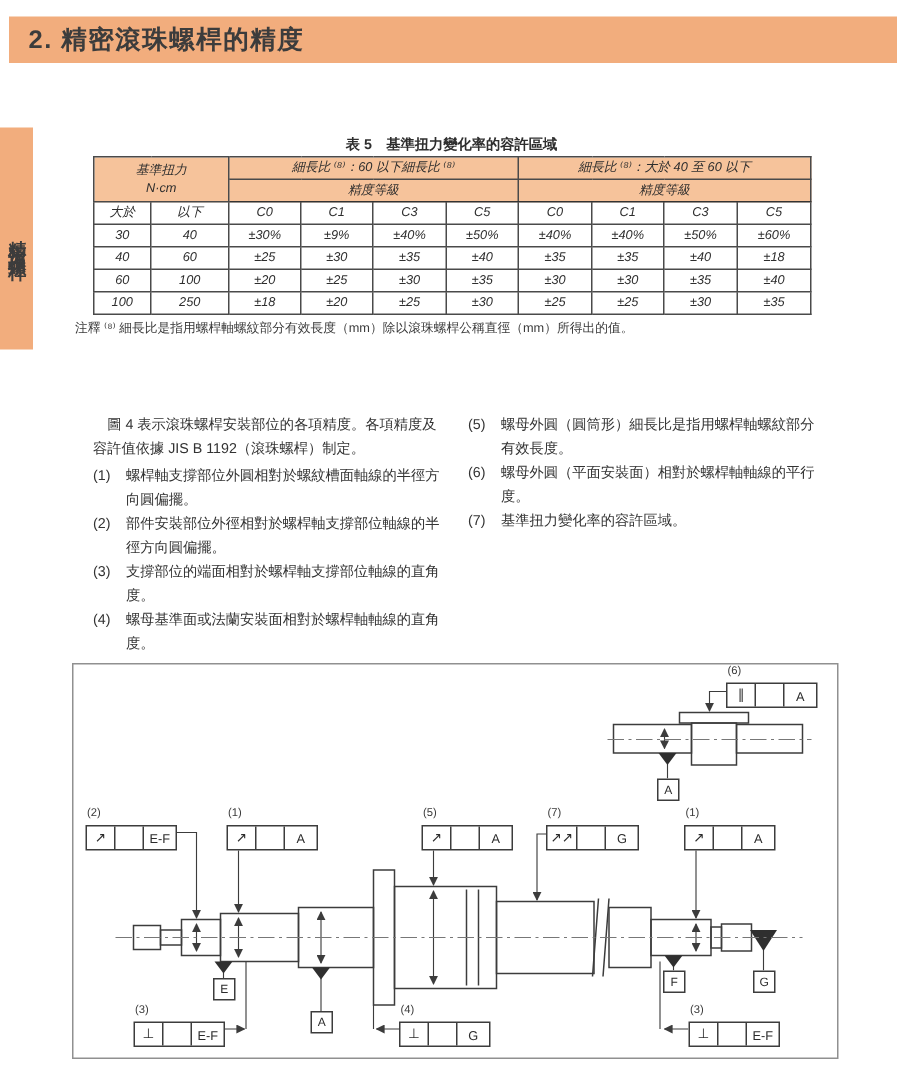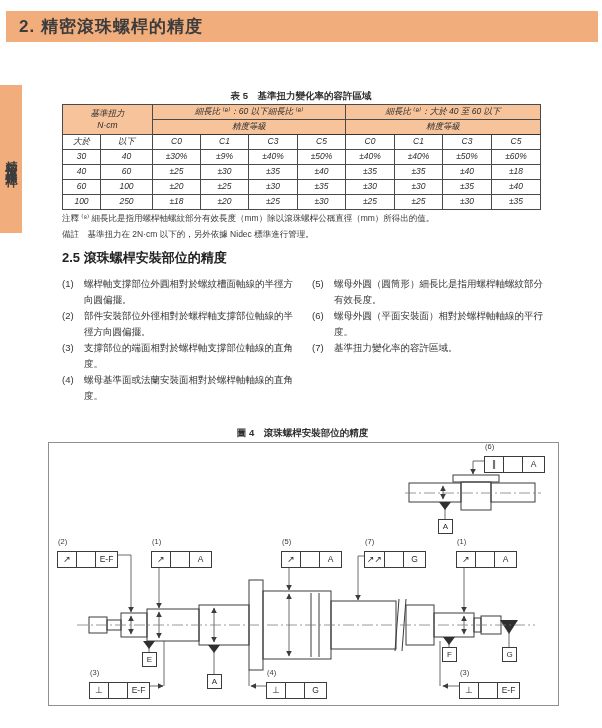--- a/index.html
+++ b/index.html
@@ -23,21 +23,21 @@
 
   
   .tbl-title{position:absolute;left:62px;top:90px;width:478px;text-align:center;font-size:9.5px;font-weight:bold;}
   .t5{position:absolute;left:62px;top:104px;width:478px;border-collapse:collapse;table-layout:fixed;font-size:8.5px;font-style:italic;}
   .t5 th,.t5 td{border:1px solid var(--line);text-align:center;vertical-align:middle;padding:0;font-weight:normal;height:14px;line-height:1.15;background:#fff;color:var(--ink);}
   .t5 .hdr{background:var(--table_header);}
   .t5 thead tr:nth-child(2) th{border-bottom:1.5px solid #333;}
   .t5{border:1.5px solid #333;}
   .torque-cell div{line-height:1.3;}
 
-  .note{position:absolute;left:62px;font-size:8.5px;color:#3a3a3a;white-space:nowrap;text-align:right;}
+  .note{position:absolute;left:50px;font-size:8.5px;color:#3a3a3a;white-space:nowrap;text-align:right;}
 
   
   .sec-title{position:absolute;left:62px;top:249px;font-size:13px;font-weight:bold;color:#222;}
   .col{position:absolute;top:276px;font-size:9.5px;line-height:16px;color:#333;}
   .col-left{left:62px;width:232px;}
   .col-right{left:312px;width:240px;}
   .col p{margin:0 0 2px 0;text-indent:1em;}
   .col ul{list-style:none;margin:0;padding:0;}
   .col li{display:flex;margin:0;}
   .col li .no{flex:0 0 22px;}
@@ -160,25 +160,24 @@
           <td>±30</td>
           <td>±25</td>
           <td>±25</td>
           <td>±30</td>
           <td>±35</td>
         </tr>
       </tbody>
   </table>
 
   <div class="note" style="top:213px">注釋 ⁽⁸⁾ 細長比是指用螺桿軸螺紋部分有效長度（mm）除以滾珠螺桿公稱直徑（mm）所得出的值。</div>
-  <div class="note" style="top:229px">備註　基準扭力在 2N·cm 以下的，另外依據 Nidec 標準進行管理。</div>
-
-  <div class="sec-title">2.5 滾珠螺桿安裝部位的精度</div>
+
 
   <div class="col col-left">
+    <p>圖 4 表示滾珠螺桿安裝部位的各項精度。各項精度及容許值依據 JIS B 1192（滾珠螺桿）制定。</p>
     <ul>
         <li>
         <span class="no">(1)</span>
         <span class="txt">螺桿軸支撐部位外圓相對於螺紋槽面軸線的半徑方向圓偏擺。</span>
       </li>
         <li>
         <span class="no">(2)</span>
         <span class="txt">部件安裝部位外徑相對於螺桿軸支撐部位軸線的半徑方向圓偏擺。</span>
       </li>
         <li>
@@ -202,21 +201,20 @@
         <span class="no">(6)</span>
         <span class="txt">螺母外圓（平面安裝面）相對於螺桿軸軸線的平行度。</span>
       </li>
         <li>
         <span class="no">(7)</span>
         <span class="txt">基準扭力變化率的容許區域。</span>
       </li>
       </ul>
   </div>
 
-  <div class="fig-title">圖 4　滾珠螺桿安裝部位的精度</div>
 
   <div class="figure">
     <svg width="509" height="262" viewBox="0 0 509 262">
       <defs>
         <marker id="ah" viewBox="0 0 10 10" refX="9" refY="5" markerWidth="8" markerHeight="8" orient="auto-start-reverse">
           <path d="M0,0L10,5L0,10z" fill="#3c3c3c"></path>
         </marker>
       </defs>
       <g stroke="#3c3c3c" stroke-width="1" fill="none">
 

